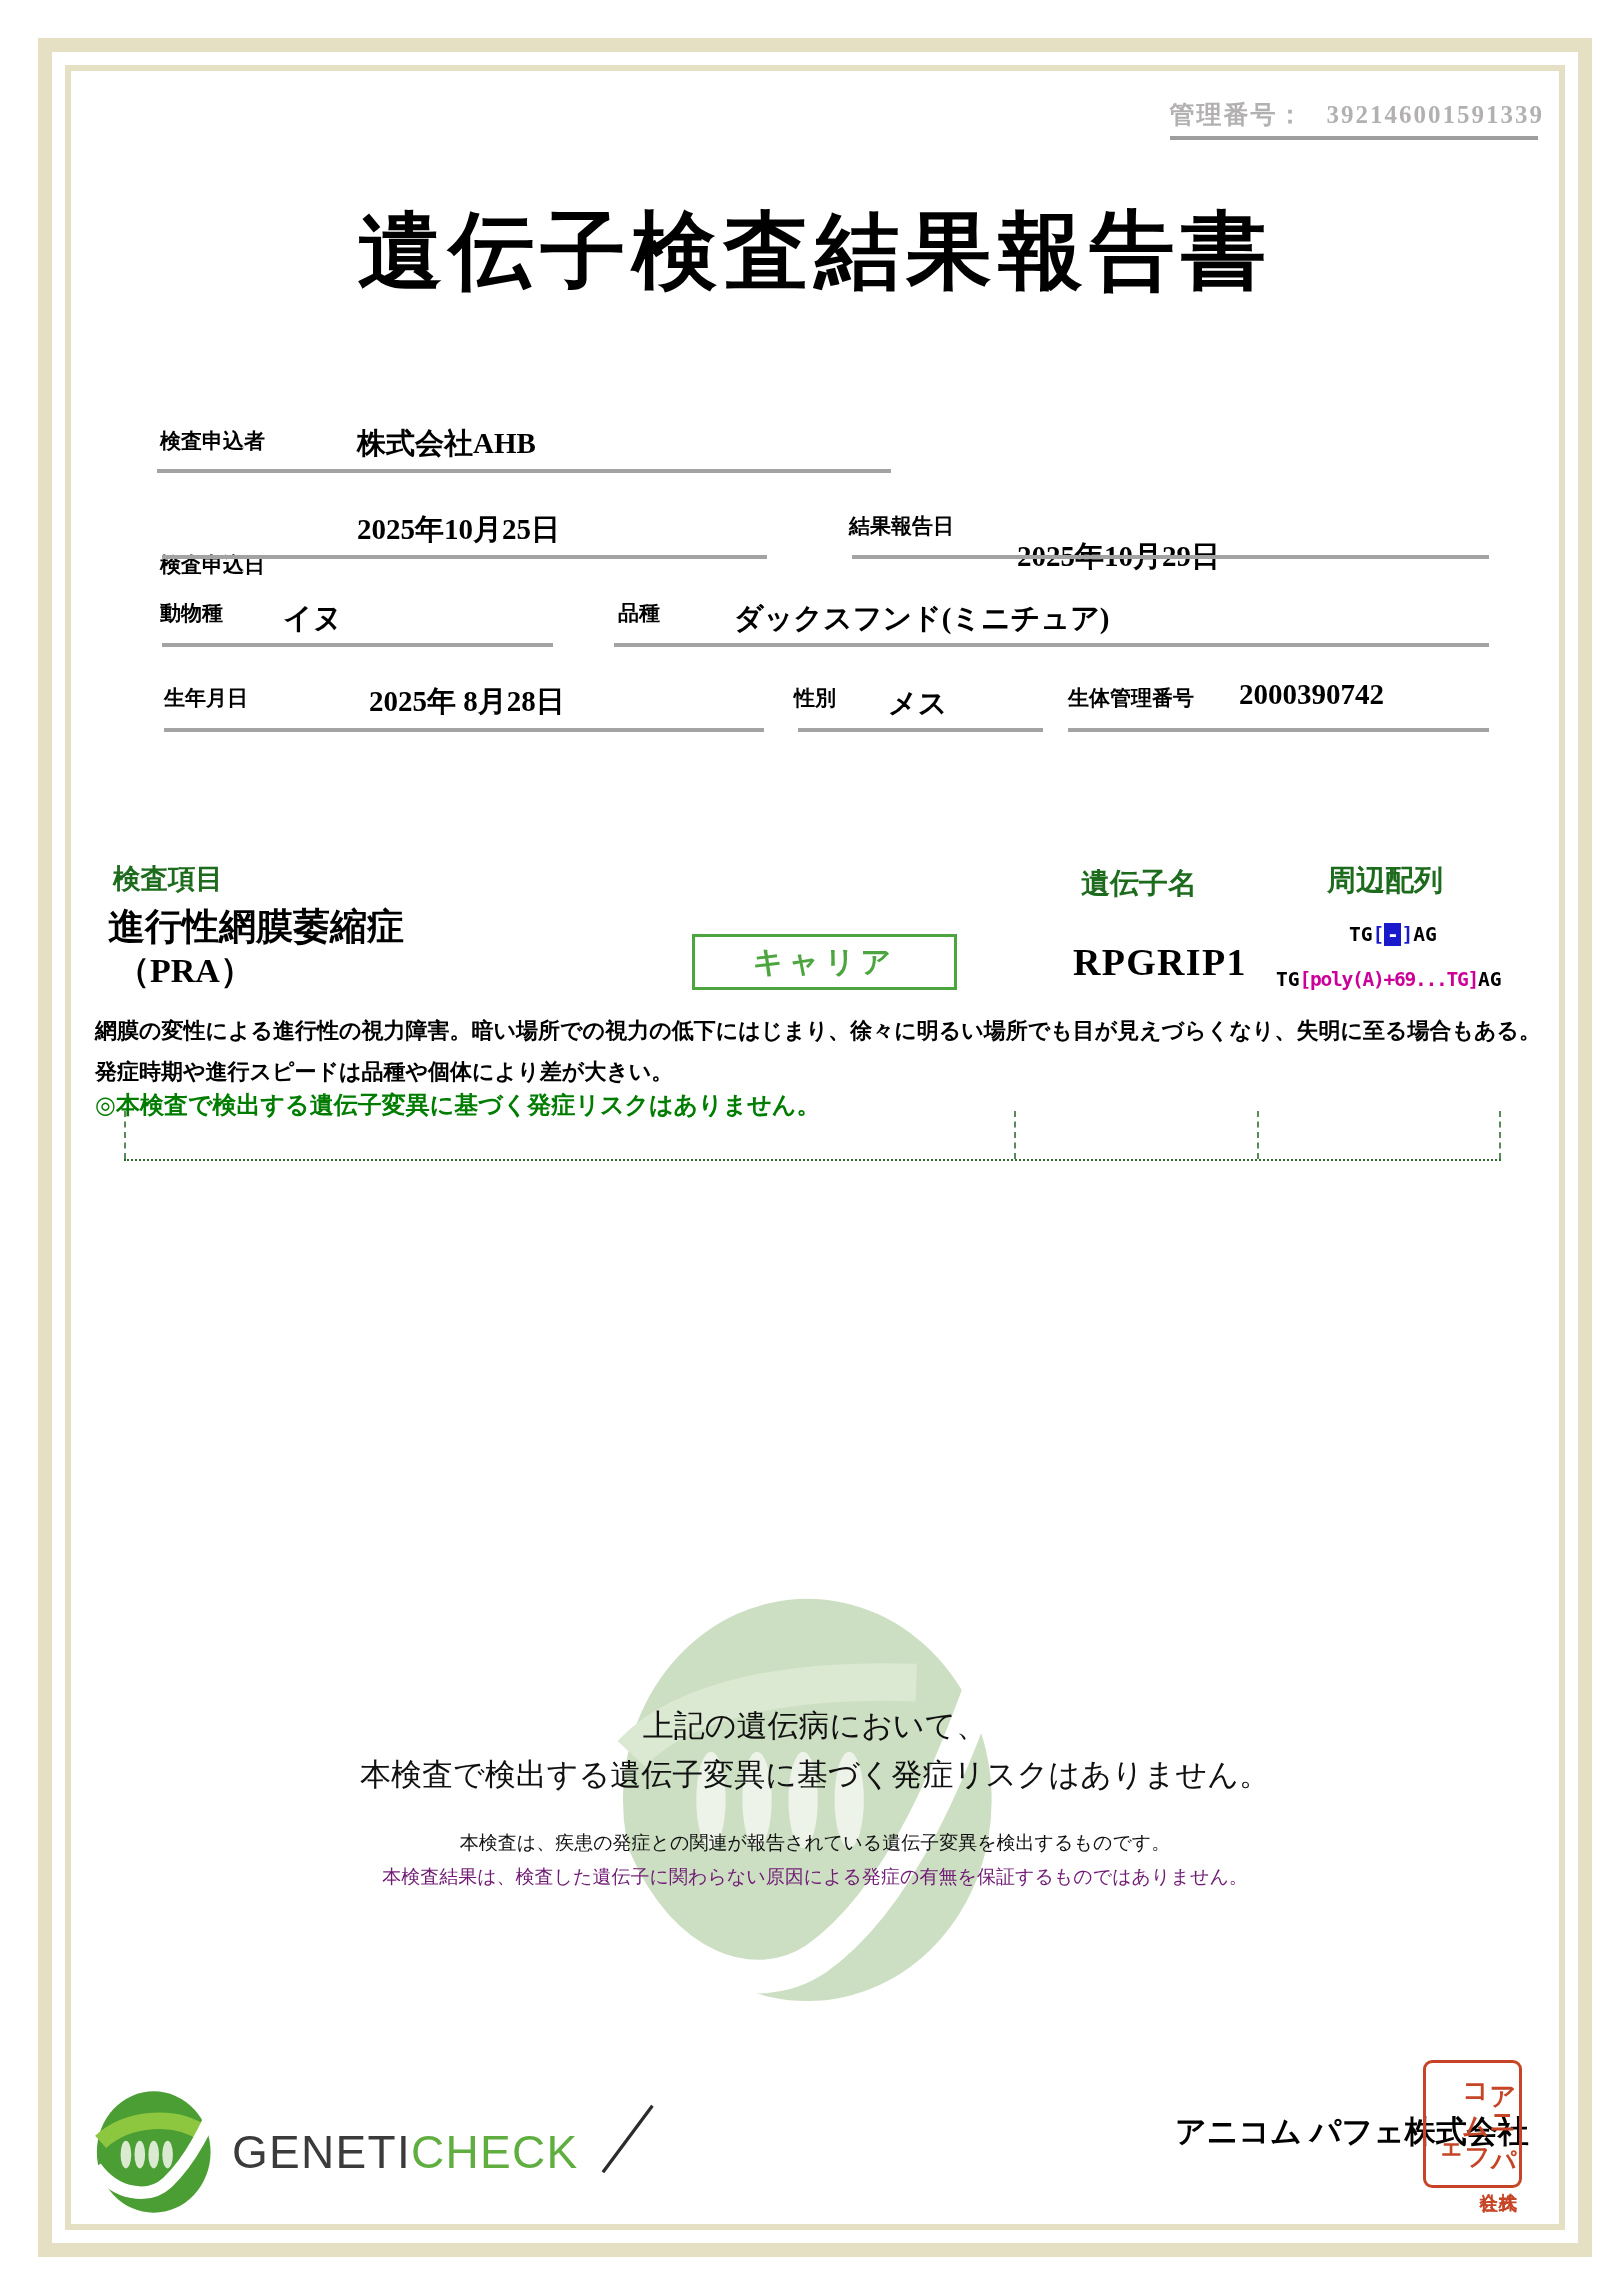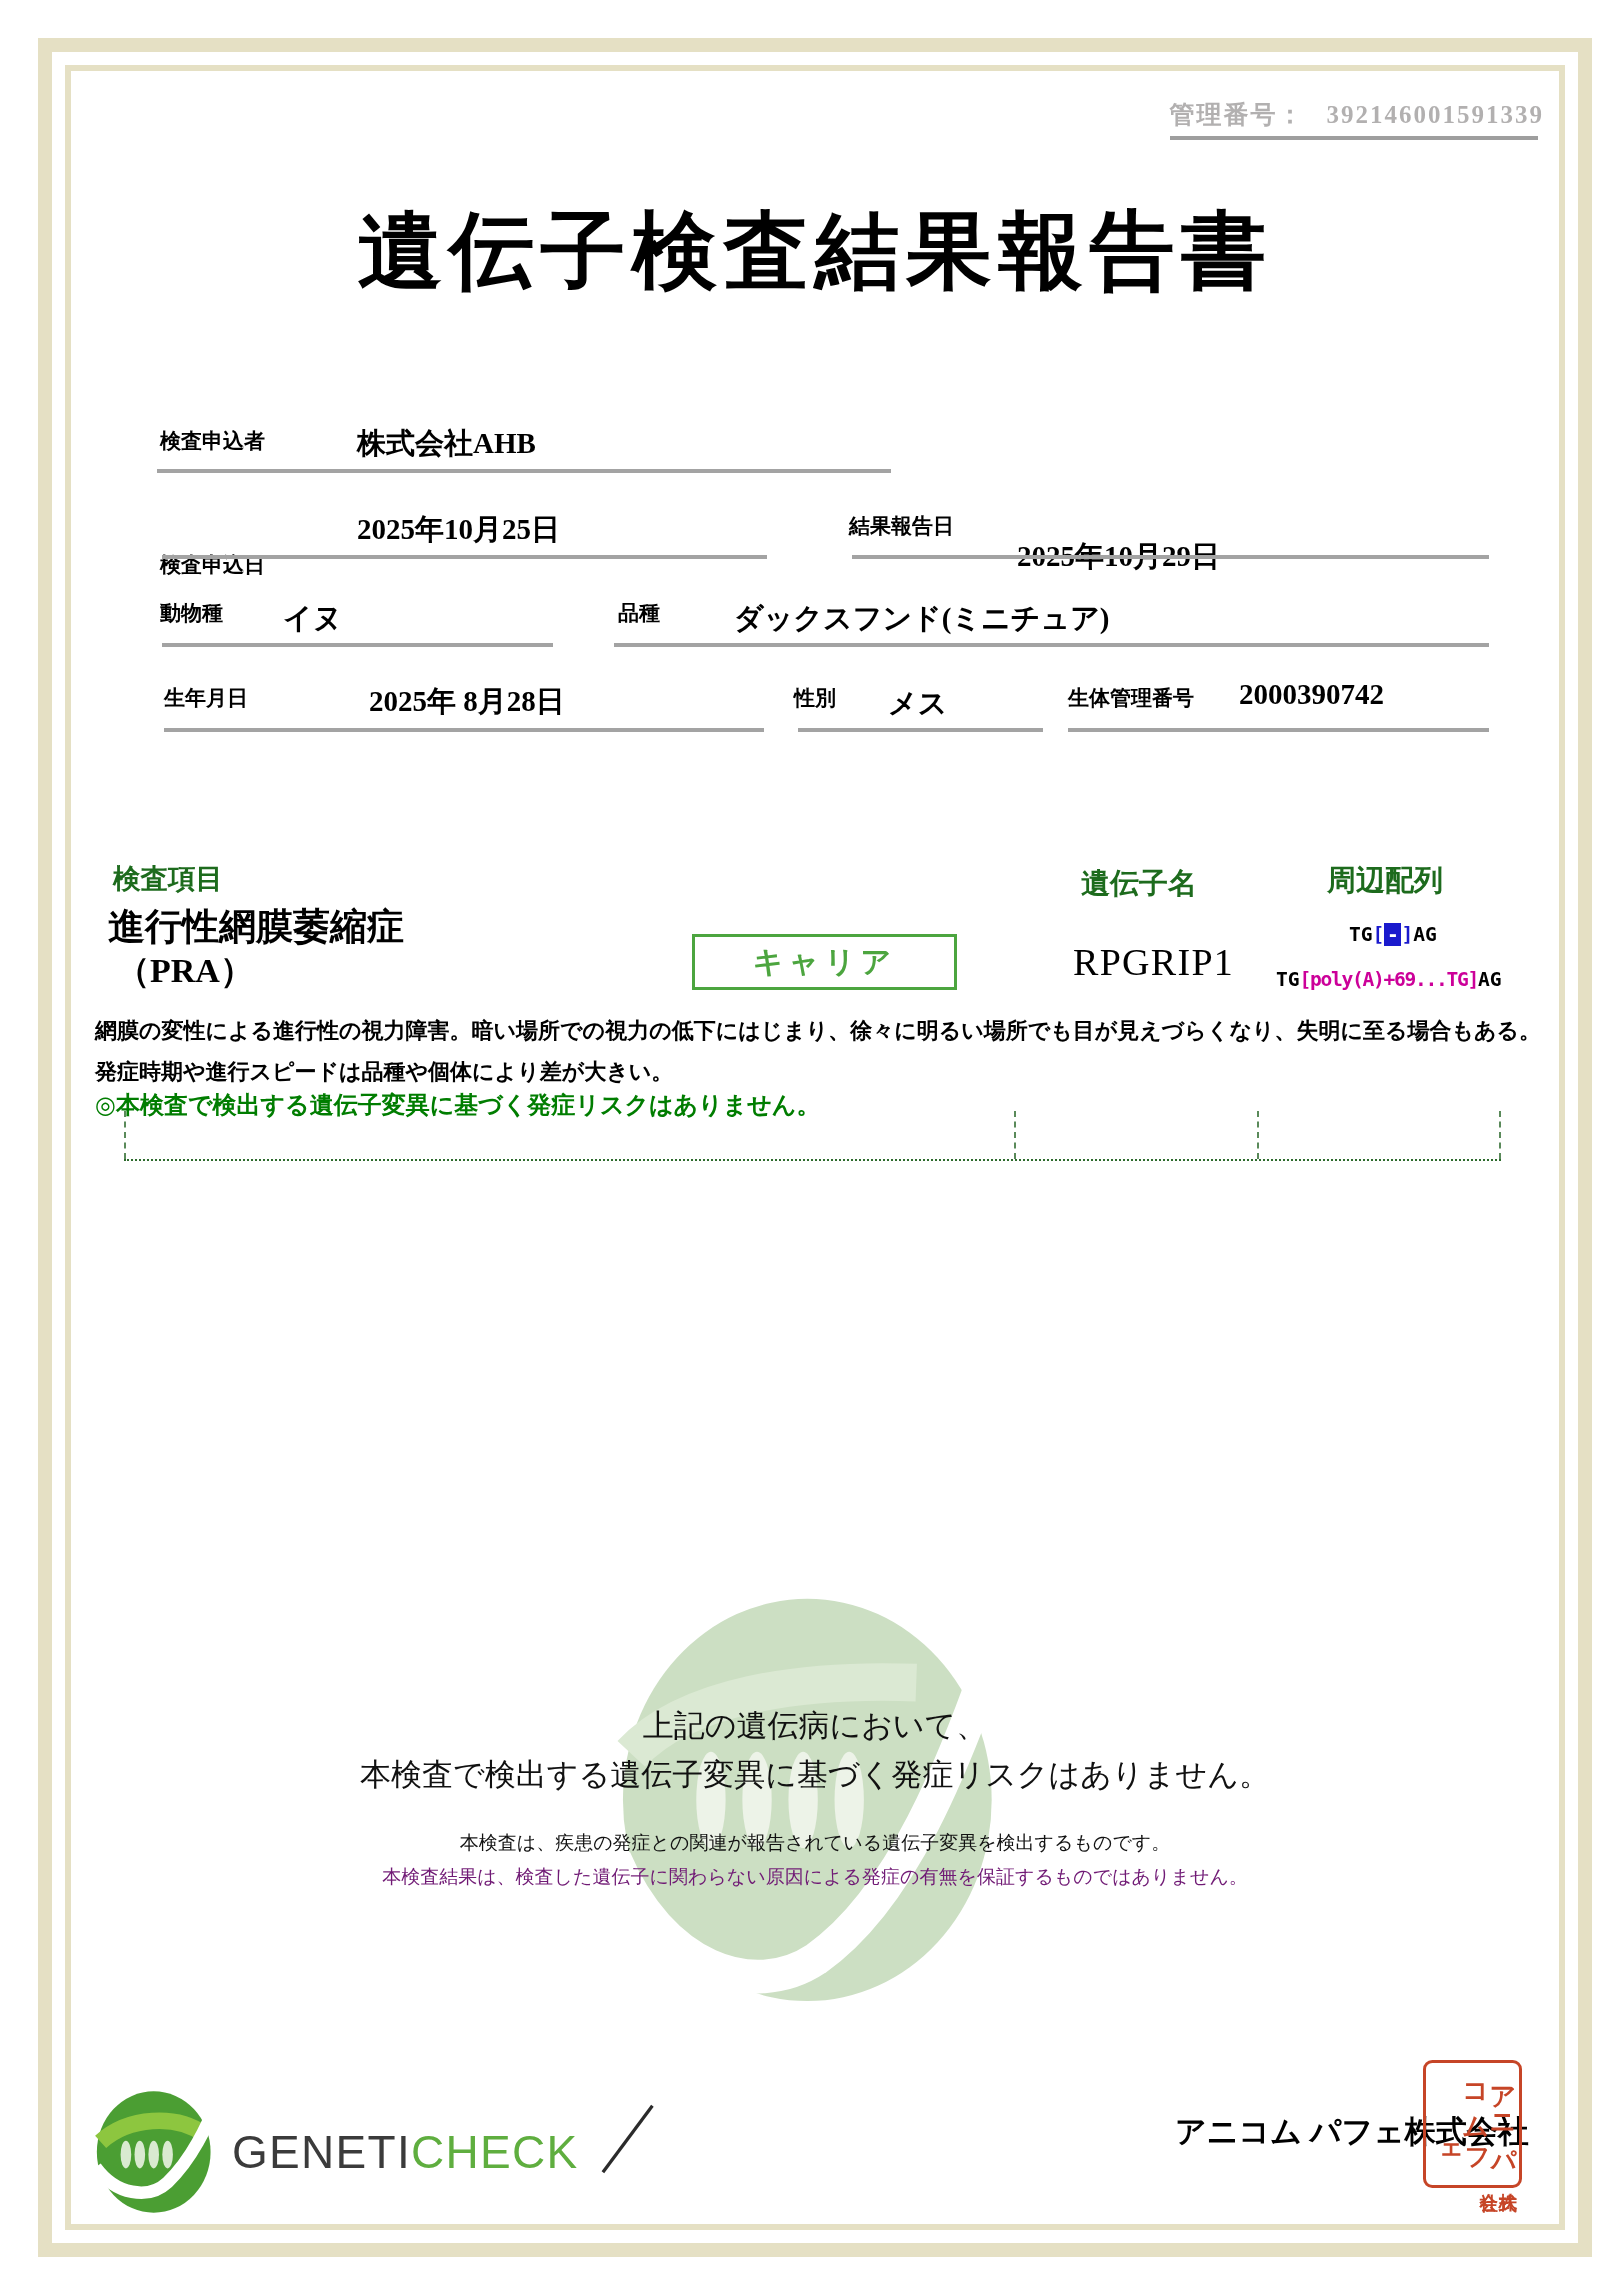--- a/index.html
+++ b/index.html
@@ -26,21 +26,21 @@
   .ul{height:3.9px;background:#a3a3a3;}
 
   
   .sec-label{top:861px;left:113px;font-size:27.5px;font-weight:bold;color:#1d6b1d;}
   .disease{top:902px;left:108px;font-size:37px;font-weight:bold;}
   .disease-abbr{top:948px;left:116px;font-size:34px;font-weight:bold;}
   .status-box{top:934px;left:692px;width:259px;height:50px;border:3.3px solid #4ca53f;
               display:flex;align-items:center;justify-content:center;}
   .status-box span{font-size:30px;color:#4ca53f;letter-spacing:5.2px;font-weight:bold;}
   .gene-label{top:864px;left:1081px;font-size:29px;font-weight:bold;color:#1d6b1d;}
-  .gene-name{top:940px;left:1073px;font-size:38px;font-weight:normal;letter-spacing:1.3px;}
+  .gene-name{top:940px;left:1073px;font-size:38px;font-weight:bold;letter-spacing:1.3px;}
   .seq-label{top:861px;left:1327px;font-size:29px;font-weight:bold;color:#1d6b1d;}
   .seq{font-family:"DejaVu Sans Mono","Liberation Mono",monospace;font-size:19.6px;font-weight:bold;white-space:nowrap;}
   .seq1{top:923px;left:1349px;}
   .seq2{top:968px;left:1276px;}
   .seq .blue-br{color:#1a1acd;}
   .seq .blue-mid{color:#ffffff;background:#1a1acd;padding:0 2.6px;}
   .seq .magenta{color:#cc0099;letter-spacing:-1.3px;}
 
   .desc{left:95px;width:1446px;font-size:22px;font-weight:bold;white-space:nowrap;}
   .desc1{top:1016px;}

